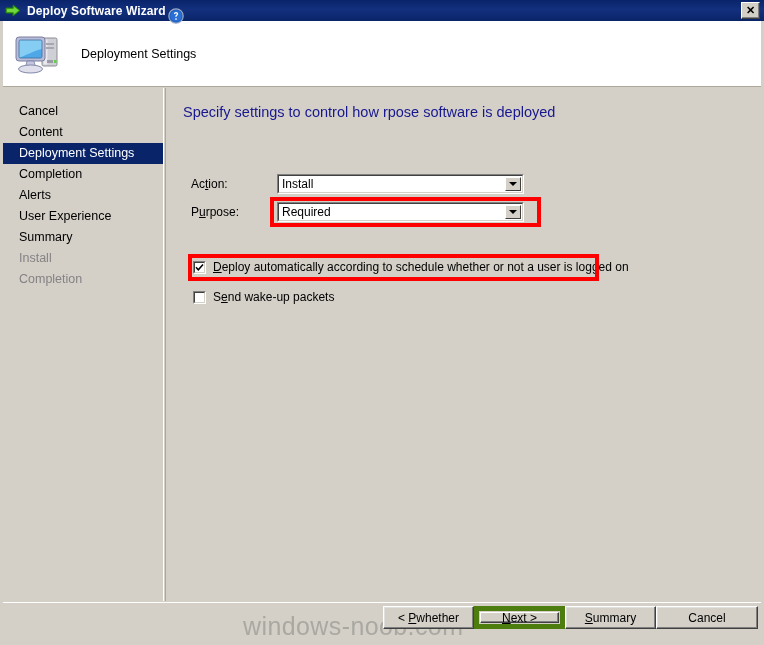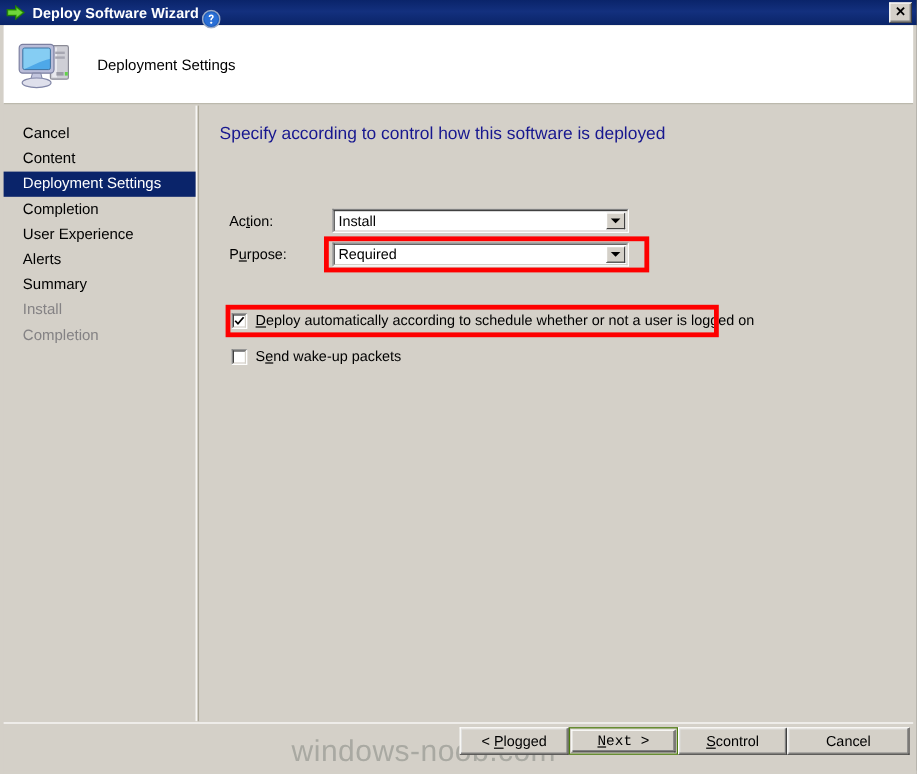--- a/index.html
+++ b/index.html
@@ -306,23 +306,22 @@
     box-sizing: border-box;
     font-size: 12px;
     color: #000;
     display: flex;
     align-items: center;
     justify-content: center;
     cursor: default;
     font-family: "Liberation Sans", sans-serif;
   }
   .btn.default {
-    border: 1px solid #4d7c0f;
+    border: 5px solid #4d7c0f;
     box-shadow: none;
-    font-family: Liberation Mono, monospace;
   }
   .btn.default .btn-face {
     position: absolute;
     left: 1px; top: 1px; right: 1px; bottom: 1px;
     border-top: 1px solid #ffffff;
     border-left: 1px solid #ffffff;
     border-right: 1px solid #404040;
     border-bottom: 1px solid #404040;
     box-shadow: inset -1px -1px 0 #808080;
     box-sizing: border-box;
@@ -372,31 +371,31 @@
       </svg>
     </span>
     <span class="header-title">Deployment Settings</span>
   </div>
 
   <div class="sidebar">
     <div class="side-item">Cancel</div>
     <div class="side-item">Content</div>
     <div class="side-item selected">Deployment Settings</div>
     <div class="side-item">Completion</div>
+    <div class="side-item">Alerts</div>
     <div class="side-item">User Experience</div>
-    <div class="side-item">Alerts</div>
     <div class="side-item">Summary</div>
     <div class="side-item disabled">Install</div>
     <div class="side-item disabled">Completion</div>
   </div>
   <div class="side-divider"></div>
 
   <div class="content">
 
-    <div class="content-heading">Specify according to control how this software is deployed</div>
+    <div class="content-heading">Specify settings to control how rpose software is deployed</div>
 
     <div class="form-row" style="left:25px; top:86px;">
       <span class="form-label"><span>Ac</span><u>t</u><span>ion:</span></span>
       <div class="combo">
         <span class="combo-inner"></span>
         <span class="combo-value">Install</span>
         <span class="combo-arrow">
             <i class="tri-down"></i>
           </span>
       </div>
@@ -444,29 +443,29 @@
       <circle cx="8" cy="8" r="7.2" fill="#1f5fbf" stroke="#9aa9c4" stroke-width="1.2"></circle>
       <circle cx="8" cy="8" r="5.6" fill="#2a6fd6"></circle>
       <path d="M5.9 6.1c0-1.3 1-2 2.1-2 1.2 0 2.1.7 2.1 1.8 0 1.3-1.5 1.5-1.5 2.6v.3H7.3v-.5c0-1.3 1.5-1.5 1.5-2.3 0-.4-.3-.7-.8-.7-.5 0-.8.3-.8.8z" fill="#ffffff"></path>
       <rect x="7.25" y="10.2" width="1.5" height="1.5" rx="0.3" fill="#ffffff"></rect>
     </svg>
   </div>
 
   <div class="watermark">windows-noob.com</div>
 
   <div class="btn" style="left:383px; top:606px; width:91px;">
-    <span class="btn-text"><span>&lt; </span><u>P</u><span>logged</span></span>
+    <span class="btn-text"><span>&lt; </span><u>P</u><span>whether</span></span>
   </div>
 
   <div class="btn default" style="left:474px; top:606px; width:91px;">
     <span class="btn-face"></span>
     <span class="btn-text"><span></span><u>N</u><span>ext &gt;</span></span>
   </div>
 
   <div class="btn" style="left:565px; top:606px; width:91px;">
-    <span class="btn-text"><span></span><u>S</u><span>control</span></span>
+    <span class="btn-text"><span></span><u>S</u><span>ummary</span></span>
   </div>
 
   <div class="btn" style="left:656px; top:606px; width:102px;">
     <span class="btn-text">Cancel</span>
   </div>
 
 </div>
 
 </body></html>

